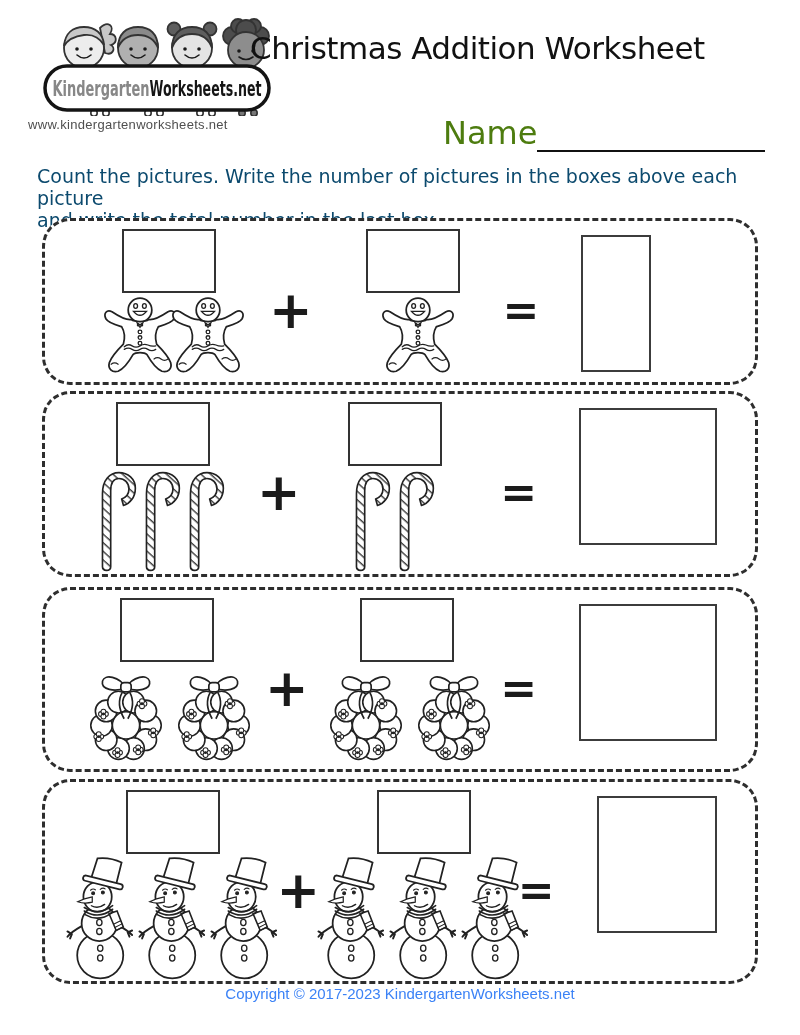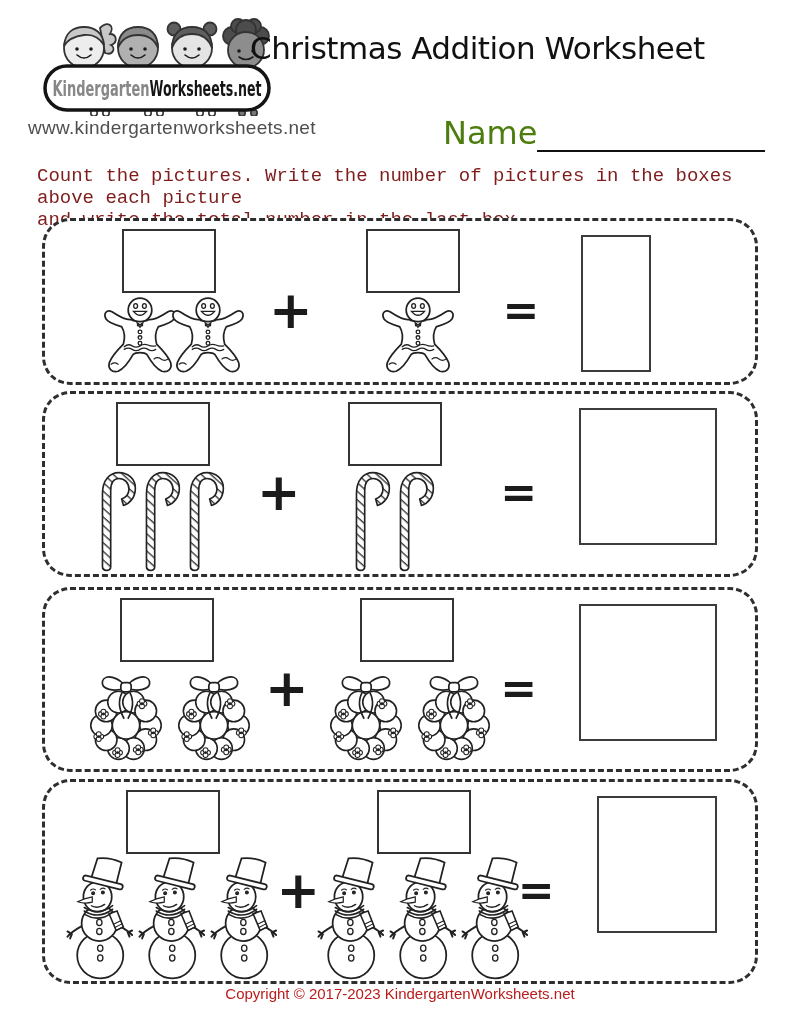--- a/index.html
+++ b/index.html
@@ -1,25 +1,25 @@
 <!DOCTYPE html>
 <html><head>
 <meta charset="utf-8">
 <style>
   html,body{margin:0;padding:0;background:#fff;}
   body{width:800px;height:1035px;position:relative;font-family:"DejaVu Sans",sans-serif;color:#161616;overflow:hidden;}
   .abs{position:absolute;}
 
   
   #logo{left:42px;top:12px;}
-  #site-url{left:28px;top:117px;font-size:19px;color:#4f4f4f;letter-spacing:.3px;font-family:"Liberation Sans",sans-serif;}
+  #site-url{left:28px;top:117px;font-size:13px;color:#4f4f4f;letter-spacing:.3px;font-family:"Liberation Sans",sans-serif;}
   #page-title{left:250px;top:30px;width:460px;text-align:left;font-size:31px;letter-spacing:-.5px;color:#111;}
   #name-row{left:443px;top:114px;font-size:32px;color:#4d7c0f;}
   #name-row .name-line{display:inline-block;width:228px;border-bottom:2.5px solid #111;height:30px;vertical-align:bottom;}
-  #instructions{left:37px;top:165px;width:745px;font-size:19px;line-height:22px;color:#7f1d1d;font-family:Liberation Mono, monospace;}
+  #instructions{left:37px;top:165px;width:745px;font-size:19px;line-height:22px;color:#0c4a6e;}
 
   
   #rows{left:42px;top:218px;width:716px;}
   .row{box-sizing:border-box;width:716px;border:3.5px dashed #2e2e2e;border-radius:28px;
        display:flex;align-items:flex-start;padding:0 0 0 34px;overflow:hidden;background:#fff;}
   .row-0{height:167px;margin-bottom:6px;}
   .row-1{height:186px;margin-bottom:10px;}
   .row-2{height:185px;margin-bottom:7px;}
   .row-3{height:205px;}
   .addend{display:flex;flex-direction:column;align-items:center;min-width:168px;}
@@ -33,21 +33,21 @@
   .op{align-self:center;transform:translateY(8px);font-weight:700;color:#1b1b1b;line-height:1;}
   .op.plus{font-size:52px;margin:0 10px;}
   .op.equals{font-size:44px;margin-left:auto;margin-right:24px;letter-spacing:-2px;}
   .pic{display:block;}
   .pic-gingerbread-man{width:78px;height:84px;margin-right:-10px;}
   .pic-candy-cane{width:42px;height:104px;margin-right:2px;}
   .pic-wreath{width:94px;height:100px;margin-right:-6px;}
   .pic-snowman{width:74px;height:124px;margin-right:-2px;}
 
   
-  #footer{left:0;top:985px;width:800px;text-align:center;font-size:15px;line-height:17px;color:#b91c1c;font-family:"Liberation Sans",sans-serif;}
+  #footer{left:0;top:985px;width:800px;text-align:center;font-size:15px;line-height:17px;color:#3b82f6;font-family:"Liberation Sans",sans-serif;}
 </style>
 </head>
 <body>
 
 <svg width="0" height="0" style="position:absolute" aria-hidden="true">
   <defs>
     <pattern id="cane-stripes" patternUnits="userSpaceOnUse" width="7" height="7" patternTransform="rotate(-48)">
       <rect width="7" height="7" fill="#fff"></rect>
       <line x1="1.2" y1="0" x2="1.2" y2="7" stroke="#2a2a2a" stroke-width="1.4"></line>
     </pattern>

